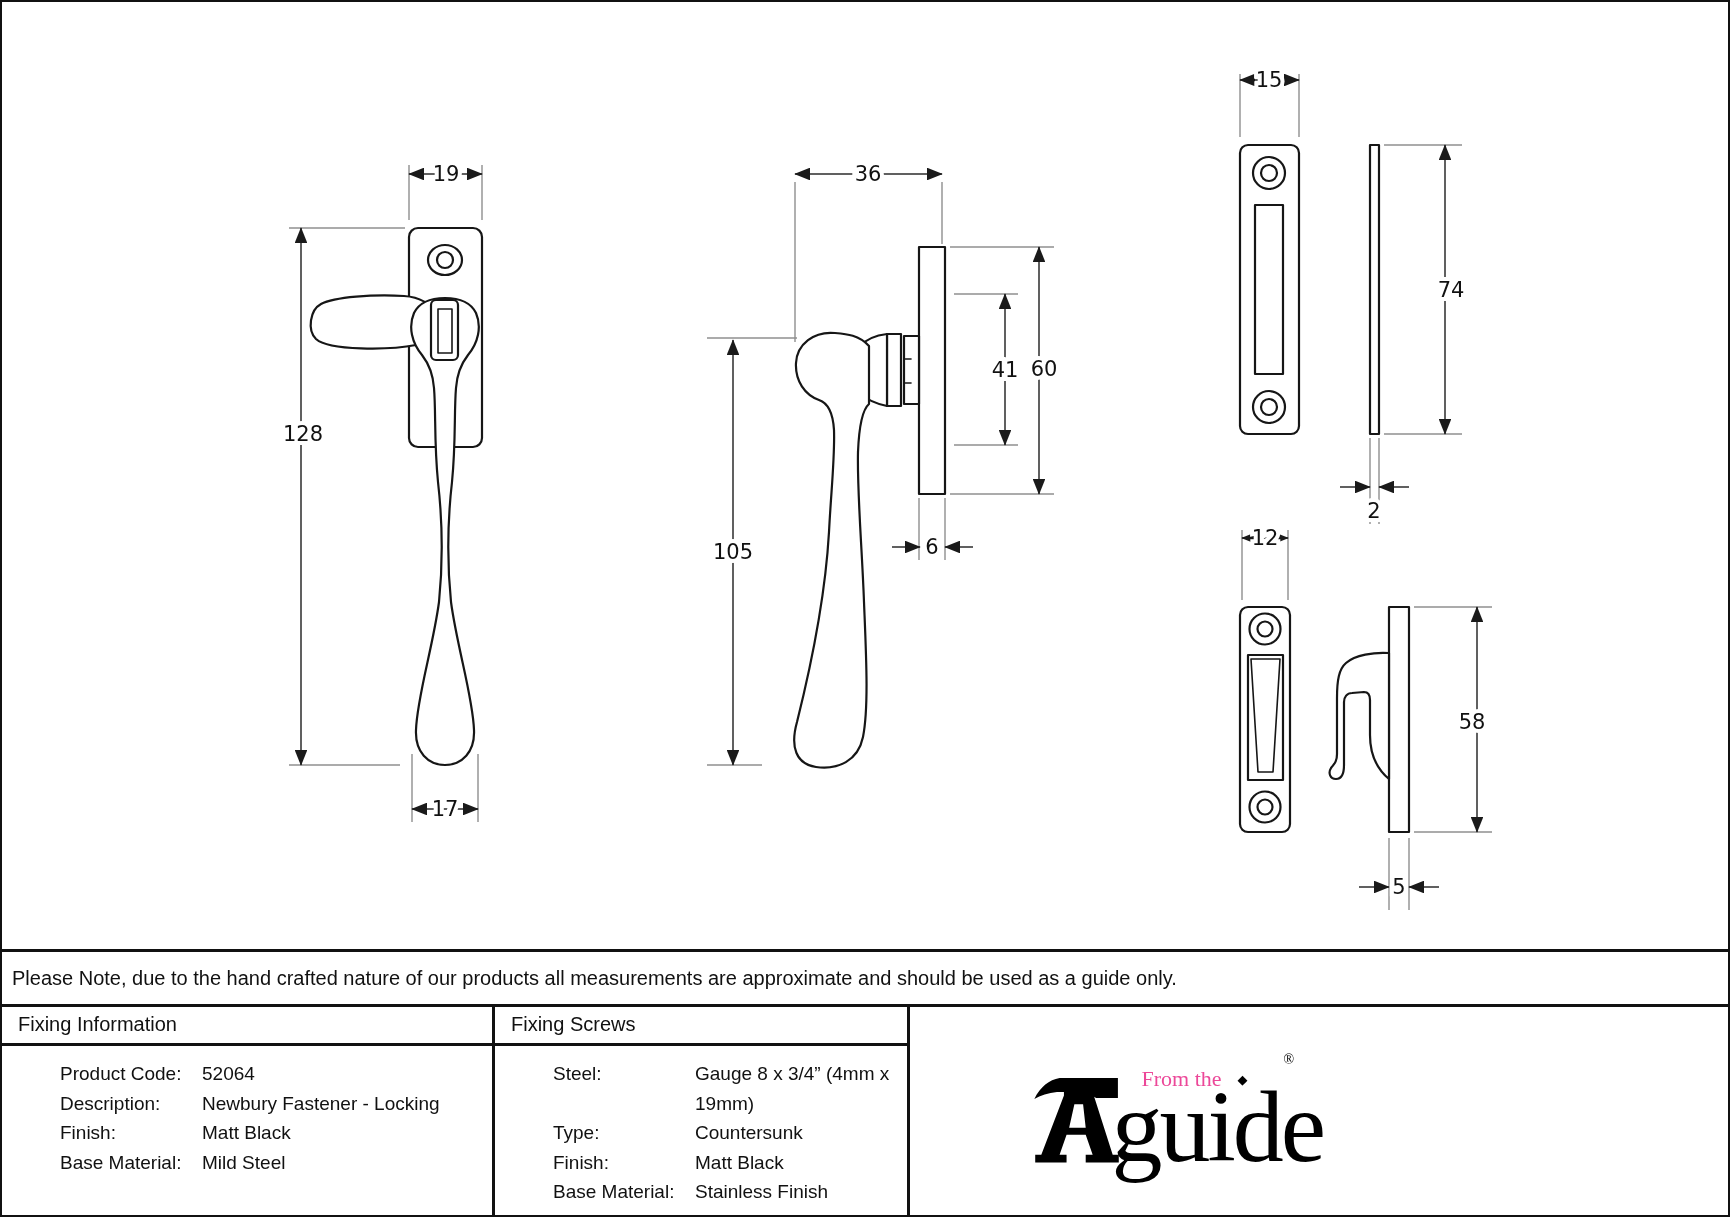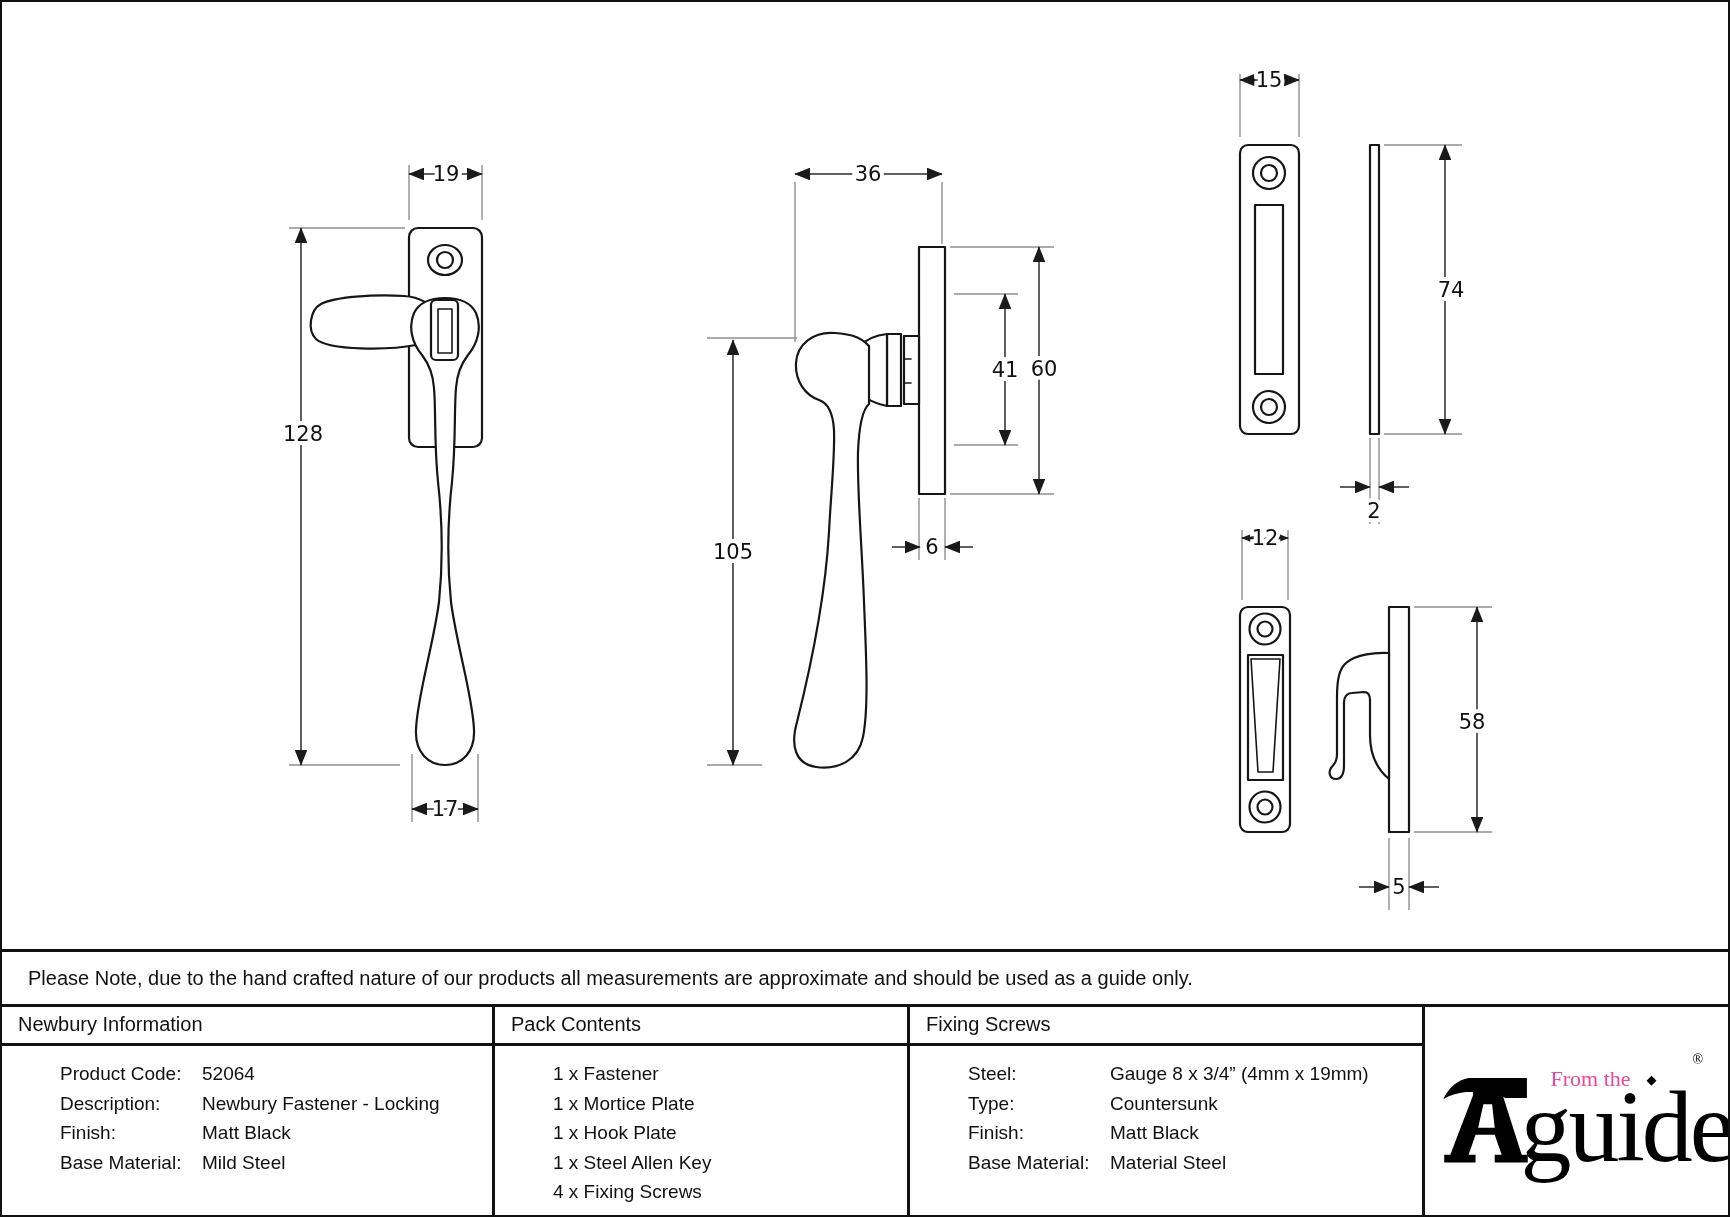--- a/index.html
+++ b/index.html
@@ -26,21 +26,21 @@
     font-size:21px;fill:#111;
     stroke:#ffffff;stroke-width:8px;
     paint-order:stroke;
     text-anchor:middle;
   }
 
   .note-row{
     border-top:3px solid #111;
     height:52px;
     display:flex;align-items:center;
-    padding:0 26px;
+    padding:0 10px;
     font-size:20px;
   }
 
   .info-table{
     border-top:3px solid #111;
     display:grid;
     grid-template-columns:493px 415px 515px 1fr;
     height:208px;
   }
   .col{border-right:3px solid #111;display:flex;flex-direction:column;}
@@ -223,70 +223,60 @@
     </svg>
   </div>
 
   <div class="note-row">
     <span>Please Note, due to the hand crafted nature of our products all measurements are approximate and should be used as a guide only.</span>
   </div>
 
   <div class="info-table">
 
     <div class="col">
-      <div class="hdr">Newbury Information</div>
+      <div class="hdr">Fixing Information</div>
       <div class="cbody">
         <div class="kv">
           <span class="lbl">Product Code:</span>
           <span>52064</span>
         </div>
         <div class="kv">
           <span class="lbl">Description:</span>
           <span>Newbury Fastener - Locking</span>
         </div>
         <div class="kv">
           <span class="lbl">Finish:</span>
           <span>Matt Black</span>
         </div>
         <div class="kv">
           <span class="lbl">Base Material:</span>
           <span>Mild Steel</span>
         </div>
       </div>
     </div>
 
-    <div class="col">
-      <div class="hdr">Pack Contents</div>
-      <div class="cbody">
-        <div class="pc-item">1 x Fastener</div>
-        <div class="pc-item">1 x Mortice Plate</div>
-        <div class="pc-item">1 x Hook Plate</div>
-        <div class="pc-item">1 x Steel Allen Key</div>
-        <div class="pc-item">4 x Fixing Screws</div>
-      </div>
-    </div>
 
     <div class="col">
       <div class="hdr">Fixing Screws</div>
       <div class="cbody">
         <div class="kv">
           <span class="lbl">Steel:</span>
           <span>Gauge 8 x 3/4” (4mm x 19mm)</span>
         </div>
         <div class="kv">
           <span class="lbl">Type:</span>
           <span>Countersunk</span>
         </div>
         <div class="kv">
           <span class="lbl">Finish:</span>
           <span>Matt Black</span>
         </div>
         <div class="kv">
           <span class="lbl">Base Material:</span>
-          <span>Material Steel</span>
+          <span>Stainless Finish</span>
         </div>
       </div>
     </div>
 
     <div class="col last logo-cell">
       <div class="logo">
         <svg class="anvil-a" viewBox="0 0 100 108" xmlns="http://www.w3.org/2000/svg">
           <path fill="#000" d="M1,31 C8,17 18,9 30,7 L97,7 L97,30 L72,30 L60,23 L27,23 C17,24 8,27 1,31 Z"></path>
           <path fill="#000" fill-rule="evenodd" d="M35,23 L68,23 L91,95 L98,95 L98,104 L60,104 L60,95 L68,95 L60,72 L38,72 L30,95 L38,95 L38,104 L2,104 L2,95 L9,95 L35,27 Z M47,37 L57,37 L60,64 L41,64 Z"></path>
         </svg>

